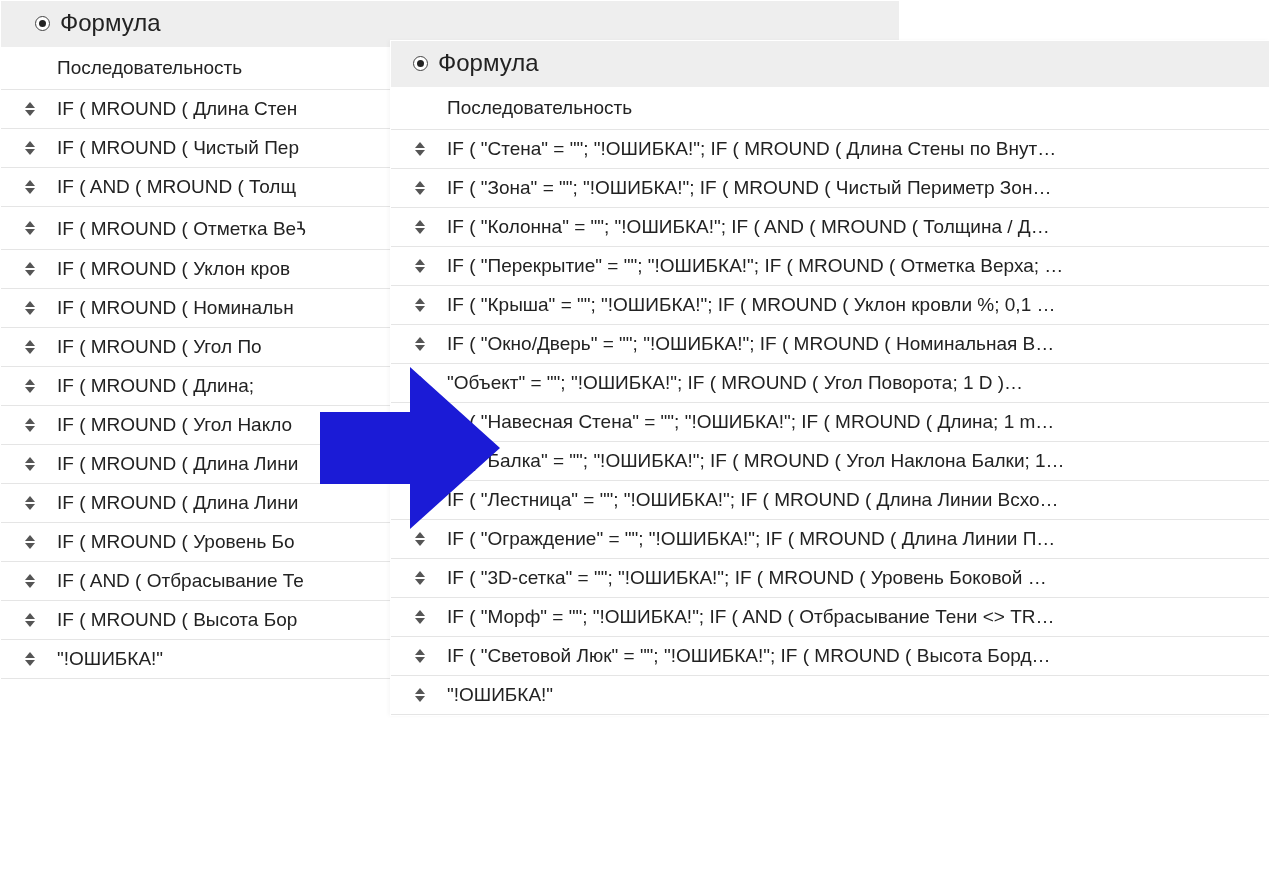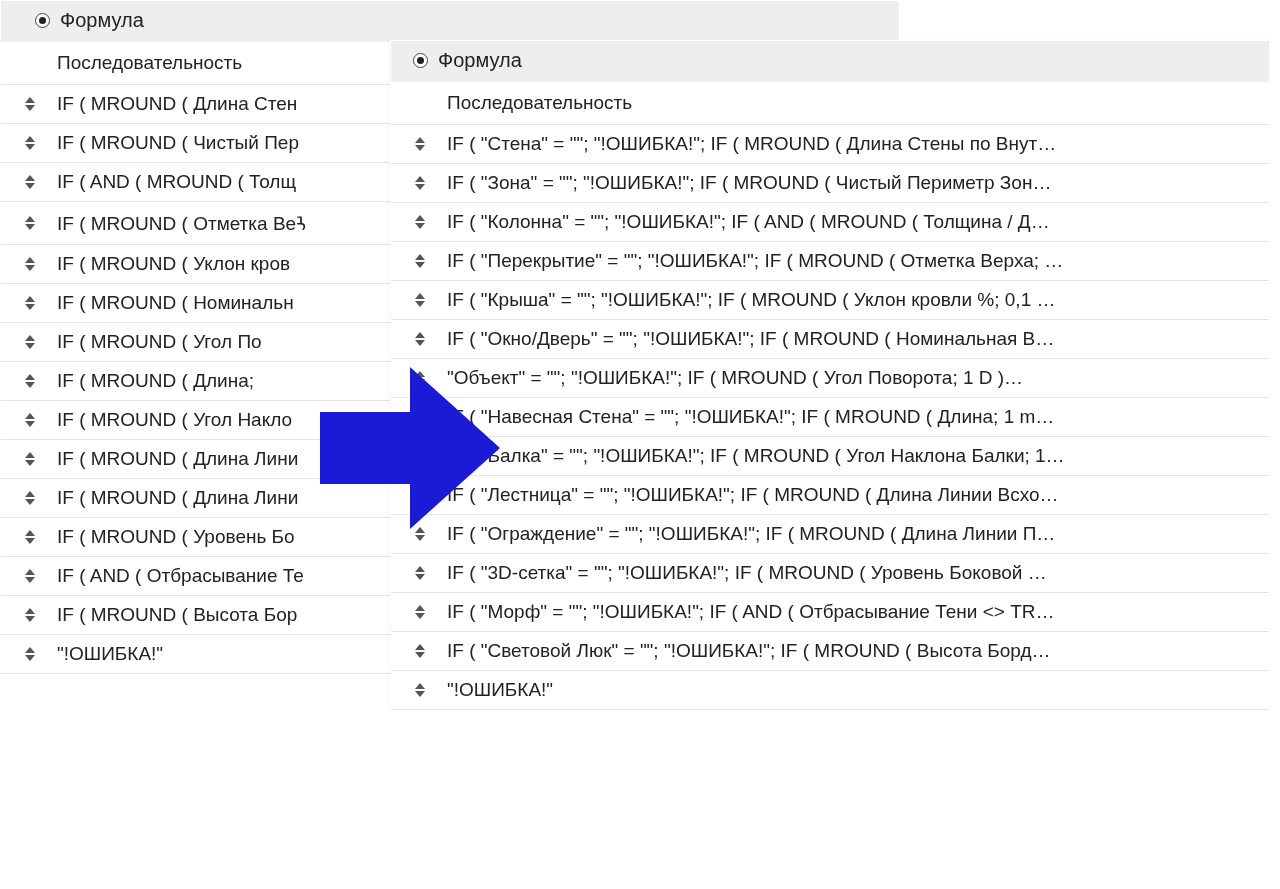--- a/index.html
+++ b/index.html
@@ -50,21 +50,21 @@
     margin-right: 10px;
     background: #fff;
   }
   .radio .dot {
     width: 7px;
     height: 7px;
     background: #222;
     border-radius: 50%;
   }
   .header-label {
-    font-size: 20px;
+    font-size: 24px;
     color: #222;
   }
   .seq-area {
     background: #fff;
   }
   .seq-header {
     padding: 10px 0 10px 56px;
     font-size: 19px;
     color: #222;
     border-bottom: 1px solid #e5e5e5;

